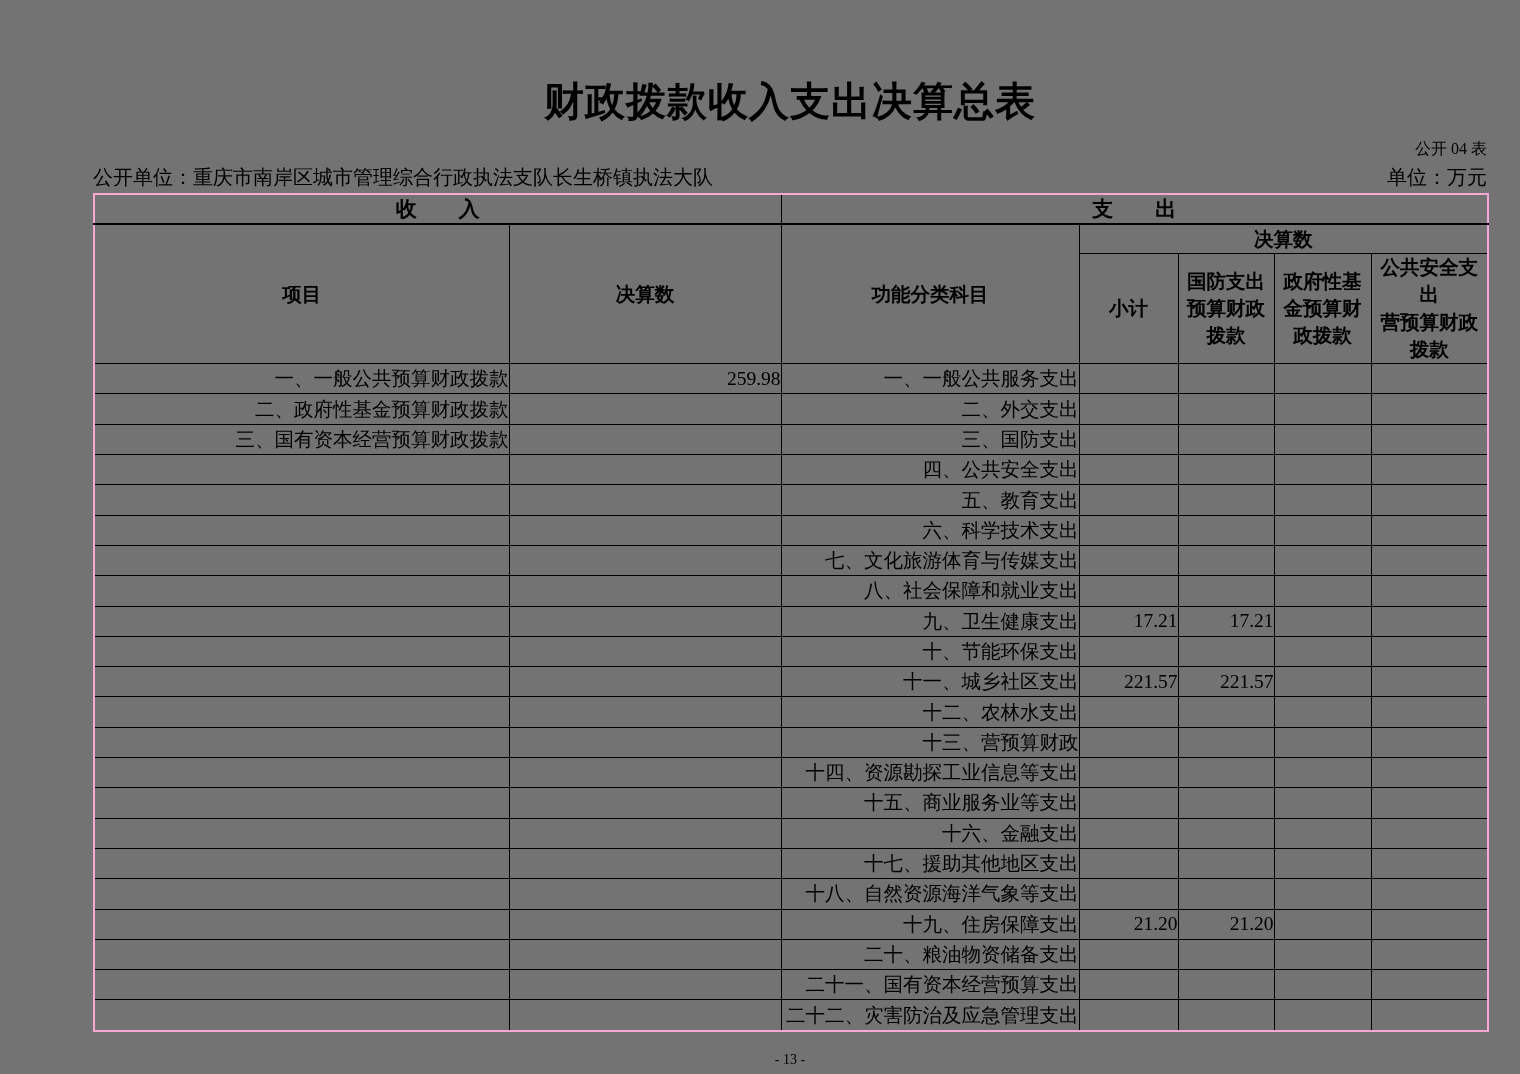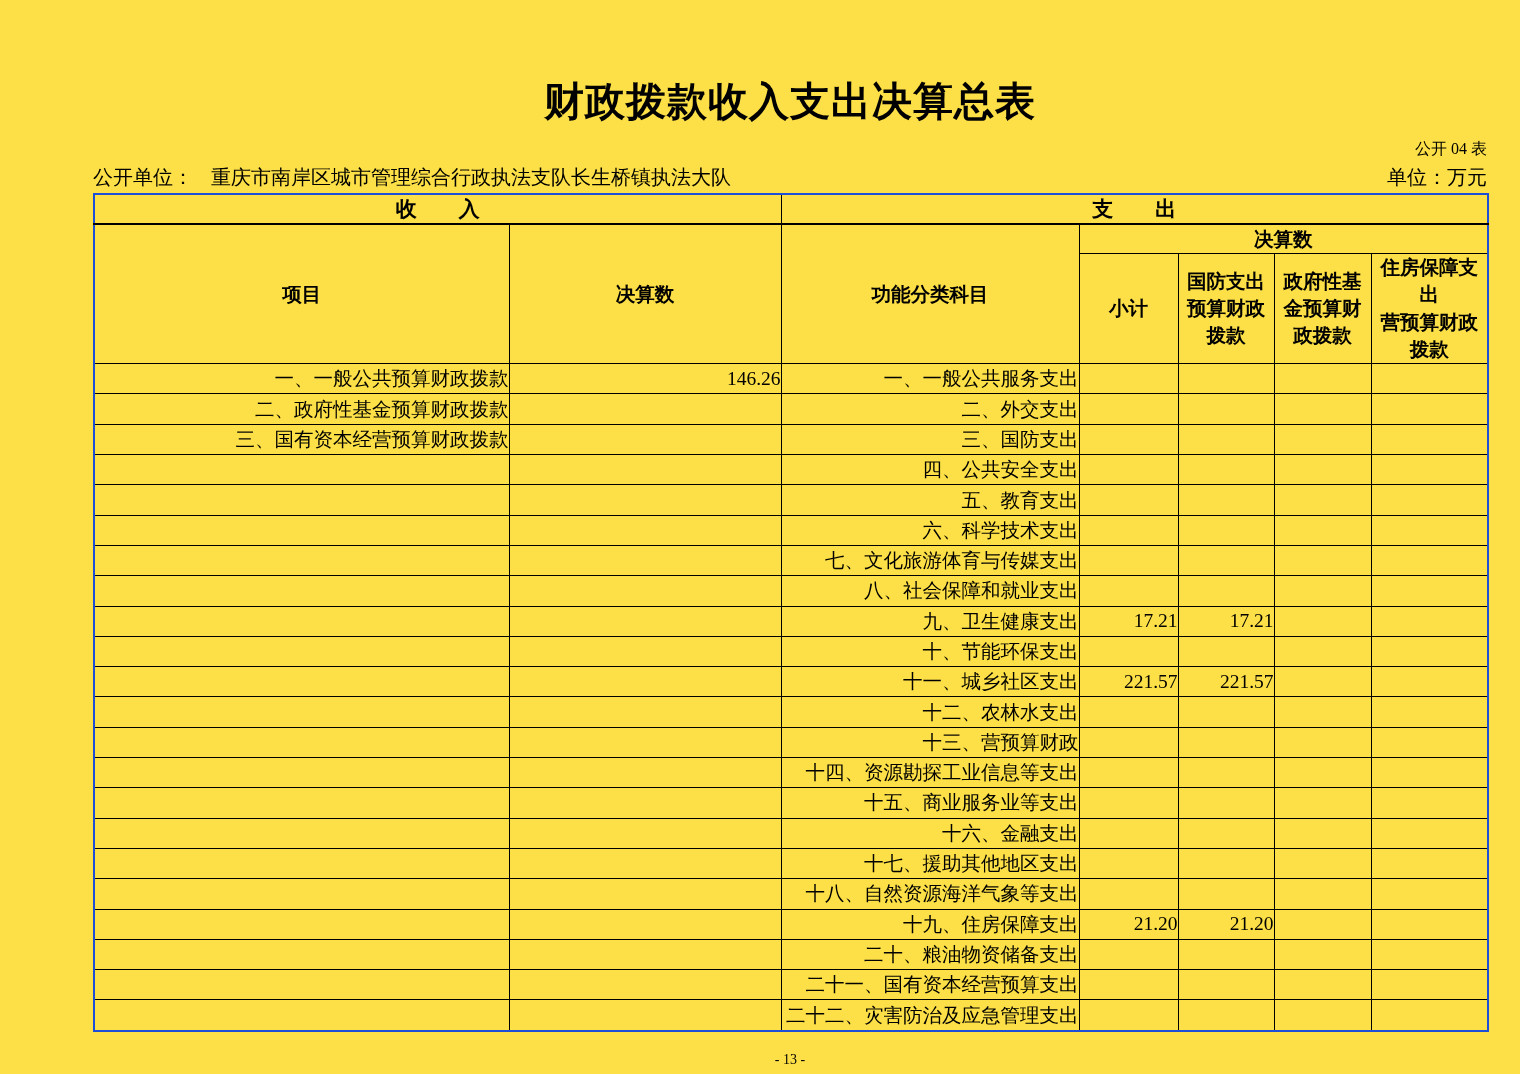--- a/index.html
+++ b/index.html
@@ -6,21 +6,21 @@
     margin: 0;
     padding: 0;
     background: #ffffff;
     color: #000000;
     font-family: "Liberation Serif", "DejaVu Serif", serif;
   }
   .page {
     position: relative;
     width: 1520px;
     height: 1074px;
-    background: #fde047;
+    background: #737373;
     overflow: hidden;
   }
   .content {
     position: absolute;
     left: 93px;
     top: 0;
     width: 1394px;
   }
   .doc-title {
     margin-top: 80px;
@@ -38,26 +38,26 @@
   }
   .meta-row {
     display: flex;
     justify-content: space-between;
     align-items: flex-end;
     font-size: 20px;
     line-height: 24px;
     margin-top: 4px;
     margin-bottom: 4px;
   }
-  .meta-left .org-name { margin-left: 18px; }
+  .meta-left .org-name { }
   table.main {
     border-collapse: collapse;
     table-layout: fixed;
     width: 1394px;
-    border: 2px solid #1d4ed8;
+    border: 2px solid #f9a8d4;
   }
   table.main td {
     border: 1px solid #000;
     overflow: hidden;
     padding: 0;
     font-size: 19.5px;
     vertical-align: middle;
   }
   tr.sec-row td {
     height: 25px;
@@ -130,29 +130,29 @@
           <td class="hdr" colspan="4">决算数</td>
         </tr>
         <tr class="hdr-row-2">
           <td class="hdr">小计</td>
           <td class="hdr sub-hdr">国防支出
 预算财政
 拨款</td>
           <td class="hdr sub-hdr">政府性基
 金预算财
 政拨款</td>
-          <td class="hdr sub-hdr">住房保障支出
+          <td class="hdr sub-hdr">公共安全支出
 营预算财政
 拨款</td>
         </tr>
       </tbody>
       <tbody id="table-body">
           <tr class="data-row">
             <td class="item">一、一般公共预算财政拨款</td>
-            <td class="num num-income">146.26</td>
+            <td class="num num-income">259.98</td>
             <td class="item">一、一般公共服务支出</td>
             <td class="num num-exp"></td>
             <td class="num num-exp"></td>
             <td class="num num-exp"></td>
             <td class="num num-exp"></td>
           </tr>
           <tr class="data-row">
             <td class="item">二、政府性基金预算财政拨款</td>
             <td class="num num-income"></td>
             <td class="item">二、外交支出</td>

